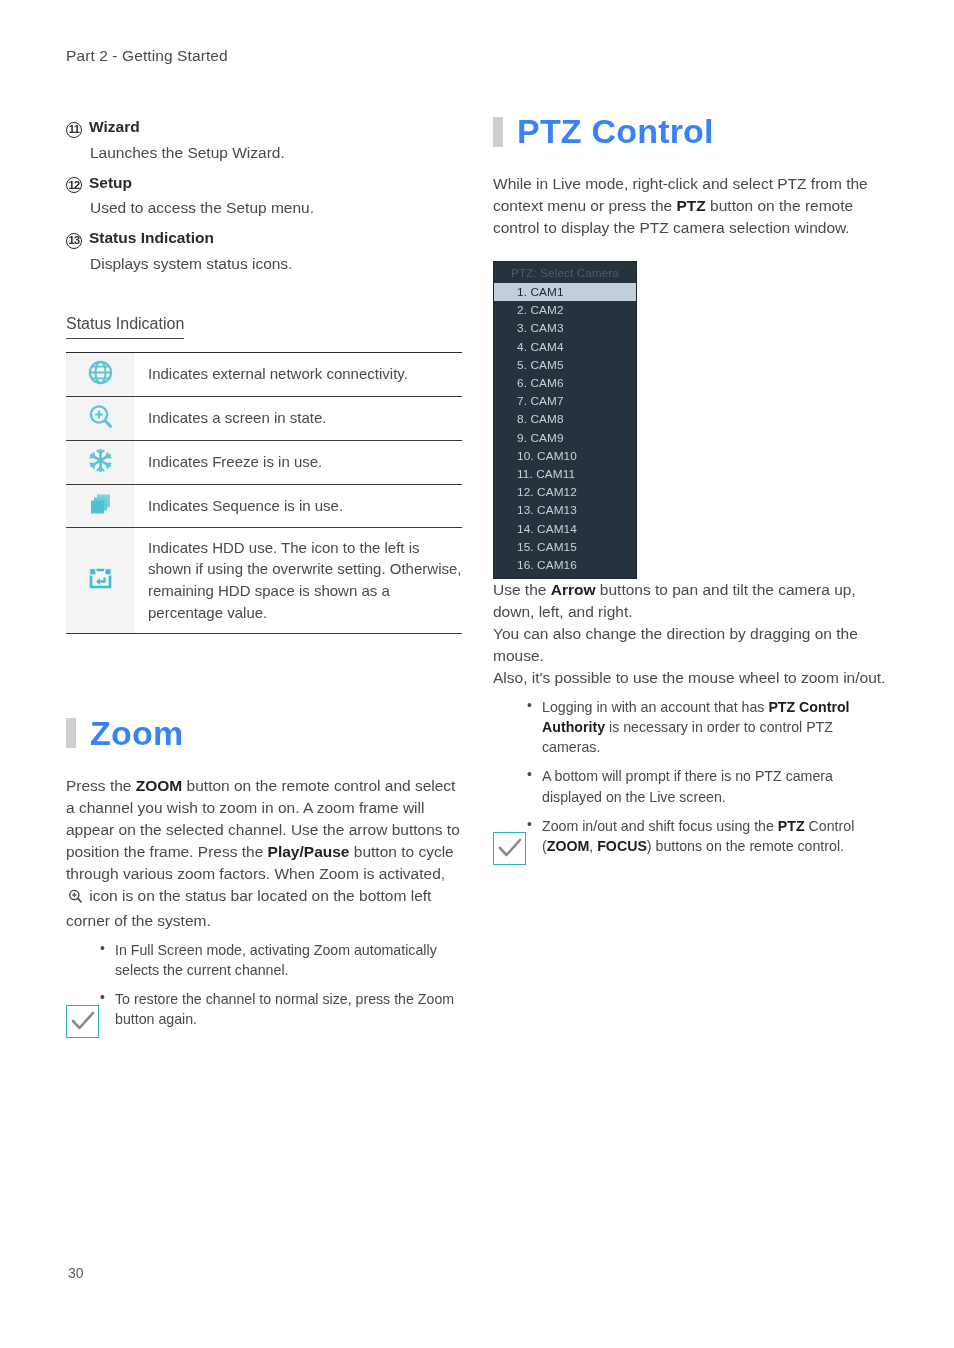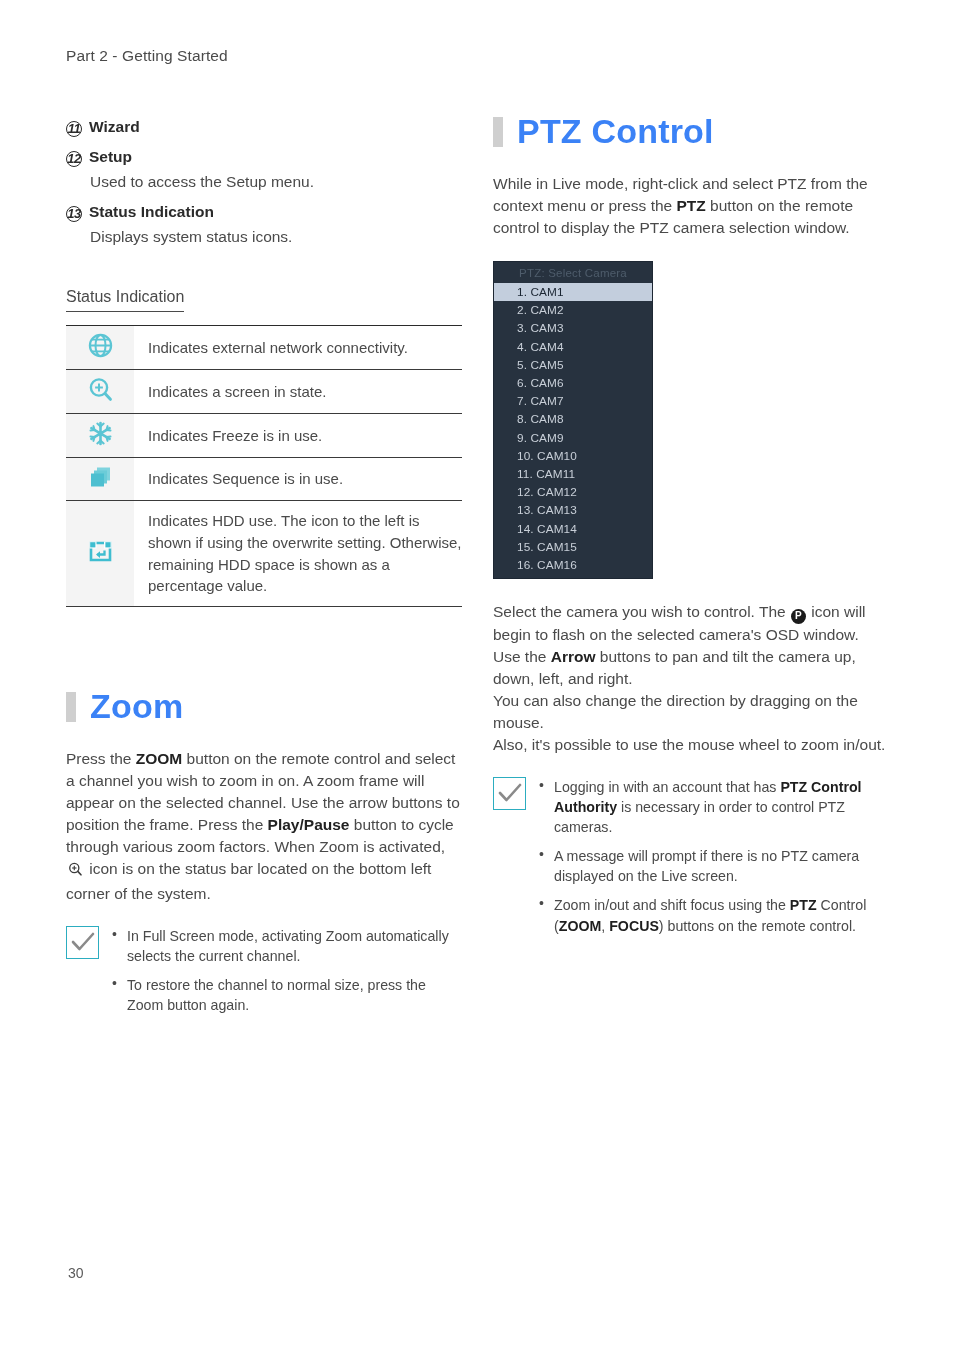--- a/index.html
+++ b/index.html
@@ -52,28 +52,27 @@
     font-weight: bold;
     color: #2b2b2b;
   }
   .circ-num {
     display: inline-flex;
     align-items: center;
     justify-content: center;
     width: 16px; height: 16px;
     border: 1.2px solid #2b2b2b;
     border-radius: 50%;
-    font-size: 13px;
+    font-size: 11px;
     font-weight: bold;
     line-height: 1;
     flex: none;
     position: relative;
     top: 1px;
     letter-spacing: -0.5px;
-    font-style: italic;
   }
   .num-desc {
     margin-left: 24px;
     margin-top: 7px;
     font-size: 15.5px;
     color: #4a4a4a;
   }
 
   
   .sub-head {
@@ -139,22 +138,22 @@
     line-height: 1.42;
     color: #4a4a4a;
     margin-top: 22px;
   }
   .body-p b { color: #222; font-weight: bold; }
   .tight-p { margin-top: 0; }
 
   
   .note {
     display: flex;
-    gap: 12px;
-    margin-top: 21px;
+    margin-top: 8px;
+    align-items: flex-end;
   }
   .note-check {
     width: 33px; height: 33px;
     border: 1.6px solid #2cadc0;
     flex: none;
     position: relative;
     background: #fff;
   }
   .note-check svg { position: absolute; left: 4px; top: 5px; }
   .note-list { list-style: none; padding: 0; margin: 0; flex: 1; }
@@ -171,21 +170,21 @@
     position: absolute;
     left: 1px; top: -1px;
     font-size: 14px;
     color: #4a4a4a;
   }
   .note-list li b { color: #1e1e1e; font-weight: bold; }
 
   
   .ptz-win {
     margin-top: 22px;
-    width: 160px;
+    width: 144px;
     background: #27323f;
     border: 1px solid #1d2733;
     padding-bottom: 4px;
   }
   .ptz-win-title {
     font-size: 11.5px;
     color: #4e5c6b;
     text-align: center;
     padding: 5px 0 4px;
     letter-spacing: .2px;
@@ -233,20 +232,21 @@
 
   <div class="running-header">Part 2 - Getting Started</div>
 
   <div class="col-left">
 
     <div class="num-item">
       <div class="num-line">
         <span class="circ-num">11</span>
         <span>Wizard</span>
       </div>
+      <div class="num-desc">Launches the Setup Wizard.</div>
     </div>
 
     <div class="num-item">
       <div class="num-line">
         <span class="circ-num">12</span>
         <span>Setup</span>
       </div>
       <div class="num-desc">Used to access the Setup menu.</div>
     </div>
 
@@ -399,37 +399,36 @@
       <div class="ptz-row">9. CAM9</div>
       <div class="ptz-row">10. CAM10</div>
       <div class="ptz-row">11. CAM11</div>
       <div class="ptz-row">12. CAM12</div>
       <div class="ptz-row">13. CAM13</div>
       <div class="ptz-row">14. CAM14</div>
       <div class="ptz-row">15. CAM15</div>
       <div class="ptz-row">16. CAM16</div>
     </div>
 
-    <p class="body-p"><span>Select the camera you wish to control. The </span><span class="inline-p">P</span><span> icon will begin to flash on the selected camera's OSD window.</span></p>
 
     <p class="body-p tight-p"><span>Use the </span><b>Arrow</b><span> buttons to pan and tilt the camera up, down, left, and right.</span></p>
 
     <p class="body-p tight-p">You can also change the direction by dragging on the mouse.</p>
 
     <p class="body-p tight-p">Also, it's possible to use the mouse wheel to zoom in/out.</p>
 
     <div class="note">
       <div class="note-check">
         <svg width="24" height="21" viewBox="0 0 24 21">
             <path d="M2 10 L8.5 17 L22 2" fill="none" stroke="#8a8a8a" stroke-width="2.6" stroke-linecap="round" stroke-linejoin="round"></path>
           </svg>
       </div>
       <ul class="note-list">
         <li><span>Logging in with an account that has </span><b>PTZ Control Authority</b><span> is necessary in order to control PTZ cameras.</span></li>
-        <li>A message will prompt if there is no PTZ camera displayed on the Live screen.</li>
+        <li>A bottom will prompt if there is no PTZ camera displayed on the Live screen.</li>
         <li><span>Zoom in/out and shift focus using the </span><b>PTZ</b><span> Control (</span><b>ZOOM</b><span>, </span><b>FOCUS</b><span>) buttons on the remote control.</span></li>
       </ul>
     </div>
 
   </div>
 
   <div class="folio">30</div>
 
 </div>
 

